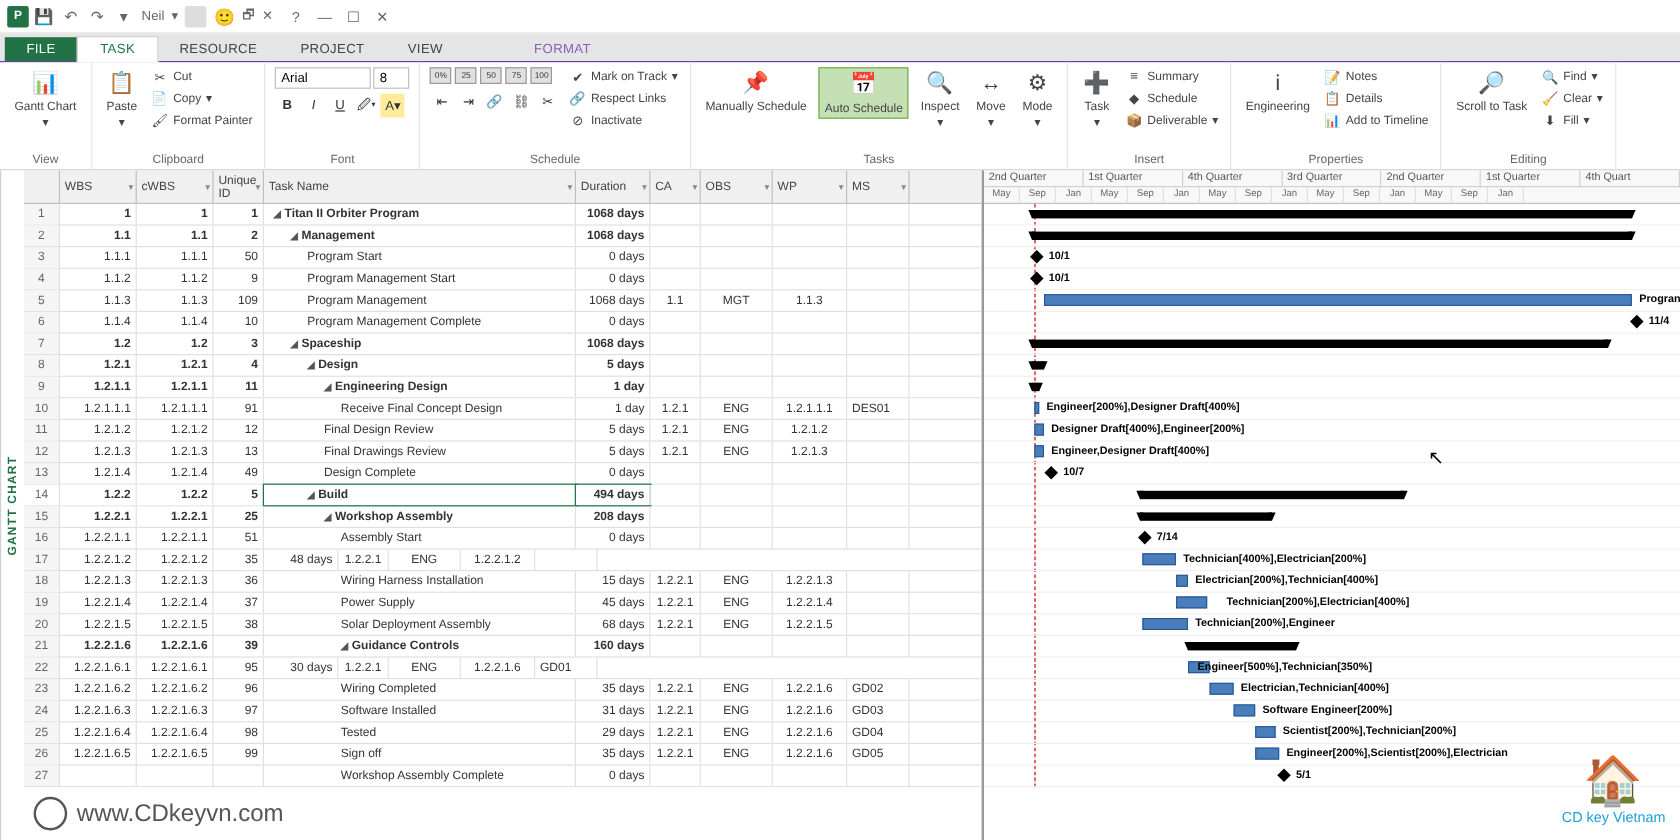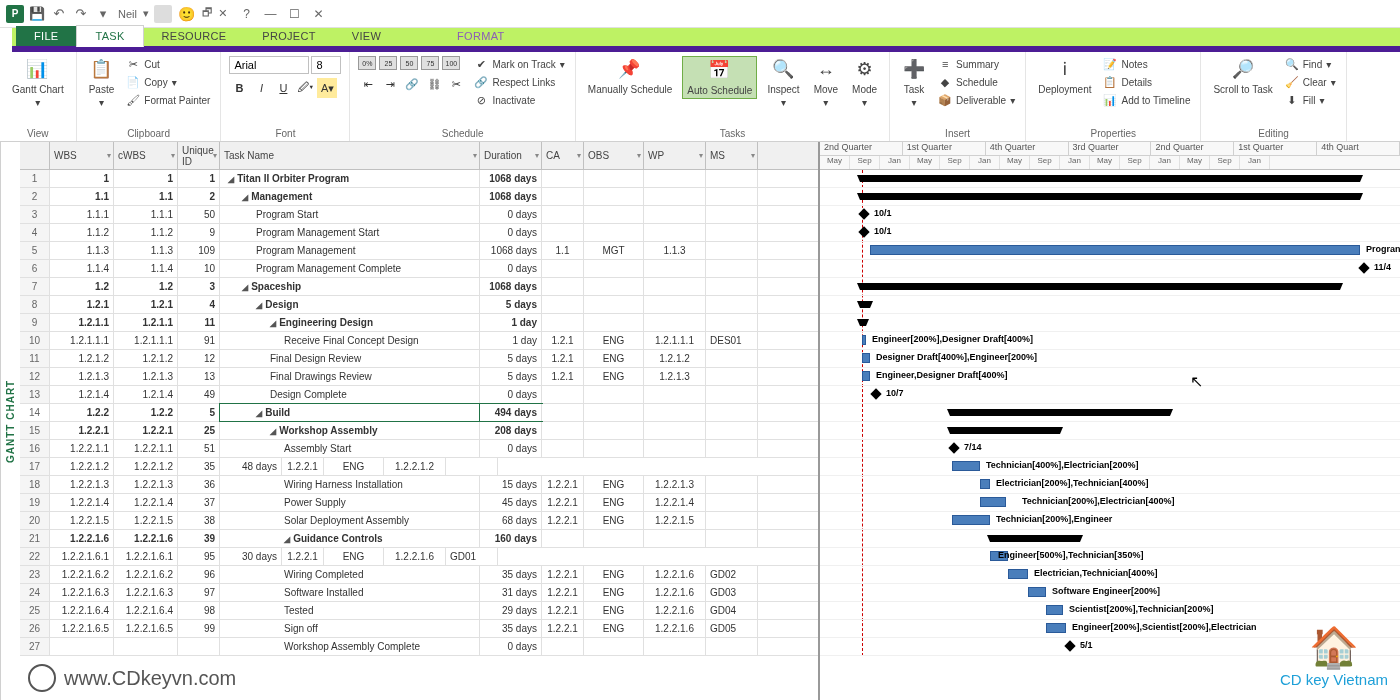--- a/index.html
+++ b/index.html
@@ -9,21 +9,21 @@
 .qat-icon { width: 18px; height: 18px; display: flex; align-items: center; justify-content: center; font-size: 13px; color: #666; cursor: pointer; }
 .qat-icon.green { background: #217346; color: #fff; border-radius: 2px; font-size: 10px; font-weight: bold; }
 .title-center { flex: 1; display: flex; justify-content: center; gap: 60px; align-items: center; }
 .tools-tab { color: #8b5cb8; font-size: 10px; font-weight: 600; border-bottom: 2px solid #8b5cb8; padding-bottom: 2px; }
 .doc-title { color: #777; font-size: 11px; }
 .win-controls { display: flex; gap: 2px; padding-right: 6px; }
 .win-btn { width: 22px; height: 18px; display: flex; align-items: center; justify-content: center; color: #666; font-size: 12px; cursor: pointer; }
 .user-area { display: flex; align-items: center; gap: 6px; padding-right: 8px; color: #666; }
 .user-avatar { width: 18px; height: 18px; background: #ddd; border-radius: 2px; }
 .emoji { font-size: 14px; }
-.ribbon-tabs { height: 24px; display: flex; align-items: flex-end; background: #bef264; border-bottom: 6px solid #4c1d95; margin-left: 12px; }
+.ribbon-tabs { height: 24px; display: flex; align-items: flex-end; background: #e5e5e5; border-bottom: 1px solid #4c1d95; }
 .ribbon-tab { padding: 4px 18px; font-size: 11px; color: #444; cursor: pointer; text-transform: uppercase; letter-spacing: 0.3px; }
 .ribbon-tab.file { background: #217346; color: #fff; margin-left: 4px; }
 .ribbon-tab.active { background: #fff; border: 1px solid #d0d0d0; border-bottom: 1px solid #fff; color: #217346; margin-bottom: -1px; }
 .ribbon-tab.format { color: #8b5cb8; }
 .ribbon { height: 90px; background: #fff; border-bottom: 1px solid #d0d0d0; display: flex; }
 .ribbon-group { border-right: 1px solid #e5e5e5; padding: 4px 8px 2px 8px; display: flex; flex-direction: column; justify-content: space-between; }
 .group-content { display: flex; gap: 6px; align-items: flex-start; flex: 1; }
 .group-label { text-align: center; font-size: 10px; color: #666; padding-top: 2px; }
 .big-btn { display: flex; flex-direction: column; align-items: center; gap: 2px; padding: 2px 4px; cursor: pointer; font-size: 10px; color: #444; text-align: center; line-height: 1.1; }
 .big-btn .ico { width: 24px; height: 24px; display: flex; align-items: center; justify-content: center; font-size: 18px; }
@@ -235,21 +235,21 @@
           </div>
         <div class="small-item"><span class="ico">📦</span><span>Deliverable</span> ▾</div>
       </div>
     </div>
     <div class="group-label">Insert</div>
   </div>
   <div class="ribbon-group">
     <div class="group-content">
       <div class="big-btn">
           <div class="ico">ℹ</div>
-          <span>Deployment</span>
+          <span>Engineering</span>
         </div>
       <div class="small-row">
         <div class="small-item">
             <span class="ico">📝</span>
             <span>Notes</span>
           </div>
         <div class="small-item">
             <span class="ico">📋</span>
             <span>Details</span>
           </div>
@@ -827,13 +827,13 @@
         </div>
       </div>
     <div class="cursor-arrow" style="left:370px;top:230px">↖</div>
   </div>
 </div>
 
 <div class="watermark">
   <div class="globe"></div>
   <span>www.CDkeyvn.com</span>
 </div>
-<div class="logo-house">🏠<div style="font-size:15px;color:#1fa0d8">CD key Vietnam</div></div>
+<div class="logo-house">🏠<div style="font-size:12px;color:#1fa0d8">CD key Vietnam</div></div>
 
 </body></html>

